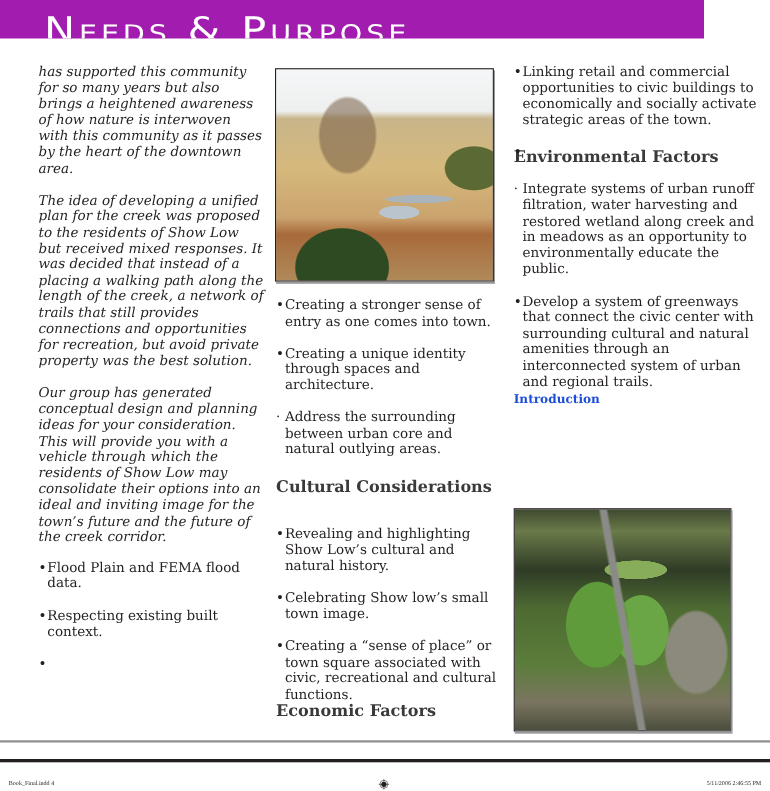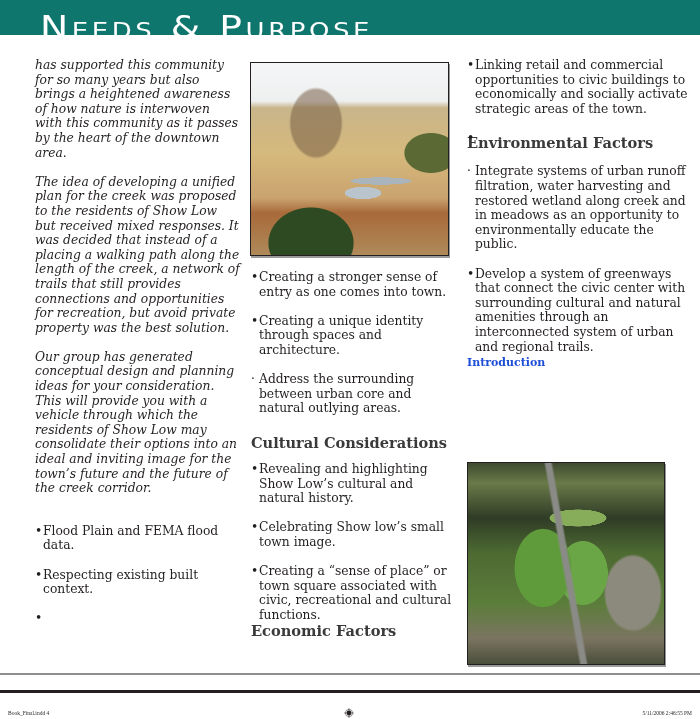--- a/index.html
+++ b/index.html
@@ -2,22 +2,22 @@
 <html><head>
 <meta charset="utf-8">
 <style>
   html, body { margin:0; padding:0; }
   body {
     width:700px; height:719px; position:relative; overflow:hidden;
     background:#ffffff; color:#231f20;
     font-family:"DejaVu Serif", "Liberation Serif", serif;
   }
   .header-band {
-    position:absolute; left:0; top:0; width:700px; height:35px;
-    background:#0f766e; overflow:visible;
+    position:absolute; left:0; top:0; width:640px; height:35px;
+    background:#a21caf; overflow:visible;
   }
   .header-title {
     position:absolute; left:40px; top:11px;
     font-family:"DejaVu Sans", "Liberation Sans", sans-serif;
     font-size:32px; line-height:32px; color:#ffffff; letter-spacing:3px;
     font-variant:small-caps; font-weight:400; white-space:nowrap;
     transform:scaleX(1.18); transform-origin:left top;
     height:24px; overflow:hidden;
   }
   .col { position:absolute; top:58px; font-size:12.3px; line-height:14.6px; }
@@ -72,37 +72,37 @@
 </head>
 <body>
 
 <div class="header-band">
   <div class="header-title">Needs &amp; Purpose</div>
 </div>
 
 <div class="col col1">
   <p>has supported this community for so many years but also brings a heightened awareness of how nature is interwoven with this community as it passes by the heart of the downtown area.</p>
   <p>The idea of developing a unified plan for the creek was proposed to the residents of Show Low but received mixed responses.  It was decided that instead of a placing a walking path along the length of the creek, a network of trails that still provides connections and opportunities for recreation, but avoid private property was the best solution.</p>
-  <p style="margin-bottom:28px">Our group has generated conceptual design and planning ideas for your consideration. This will provide you with a vehicle through which the residents of Show Low may consolidate their options into an ideal and inviting image for the town’s future and the future of the creek corridor.</p>
+  <p style="margin-bottom:13px">Our group has generated conceptual design and planning ideas for your consideration. This will provide you with a vehicle through which the residents of Show Low may consolidate their options into an ideal and inviting image for the town’s future and the future of the creek corridor.</p>
   <ul class="bullets">
     <li><span class="bul">•</span><span>Flood Plain and FEMA flood data.</span></li>
     <li><span class="bul">•</span><span>Respecting existing built context.</span></li>
     <li><span class="bul">•</span></li>
   </ul>
 </div>
 
 <div class="photo photo-creek"></div>
 
 <div class="col col2">
   <ul class="bullets">
     <li><span class="bul">•</span><span>Creating a stronger sense of entry as one comes into town.</span></li>
     <li><span class="bul">•</span><span>Creating a unique identity through spaces and architecture.</span></li>
     <li style="margin-bottom:18px"><span class="bul">·</span><span>Address the surrounding between urban core and natural outlying areas.</span></li>
   </ul>
-  <div class="h-sub" style="margin-bottom:10px">Cultural Considerations</div>
+  <div class="h-sub" style="margin-bottom:26px">Cultural Considerations</div>
   <ul class="bullets">
     <li><span class="bul">•</span><span>Revealing and highlighting Show Low’s cultural and natural history.</span></li>
     <li><span class="bul">•</span><span>Celebrating Show low’s small town image.</span></li>
     <li style="margin-bottom:0"><span class="bul">•</span><span>Creating a “sense of place” or town square associated with civic, recreational and cultural functions.</span></li>
   </ul>
   <div class="h-sub">Economic Factors</div>
 </div>
 
 <div class="col col3">
   <ul class="bullets">

